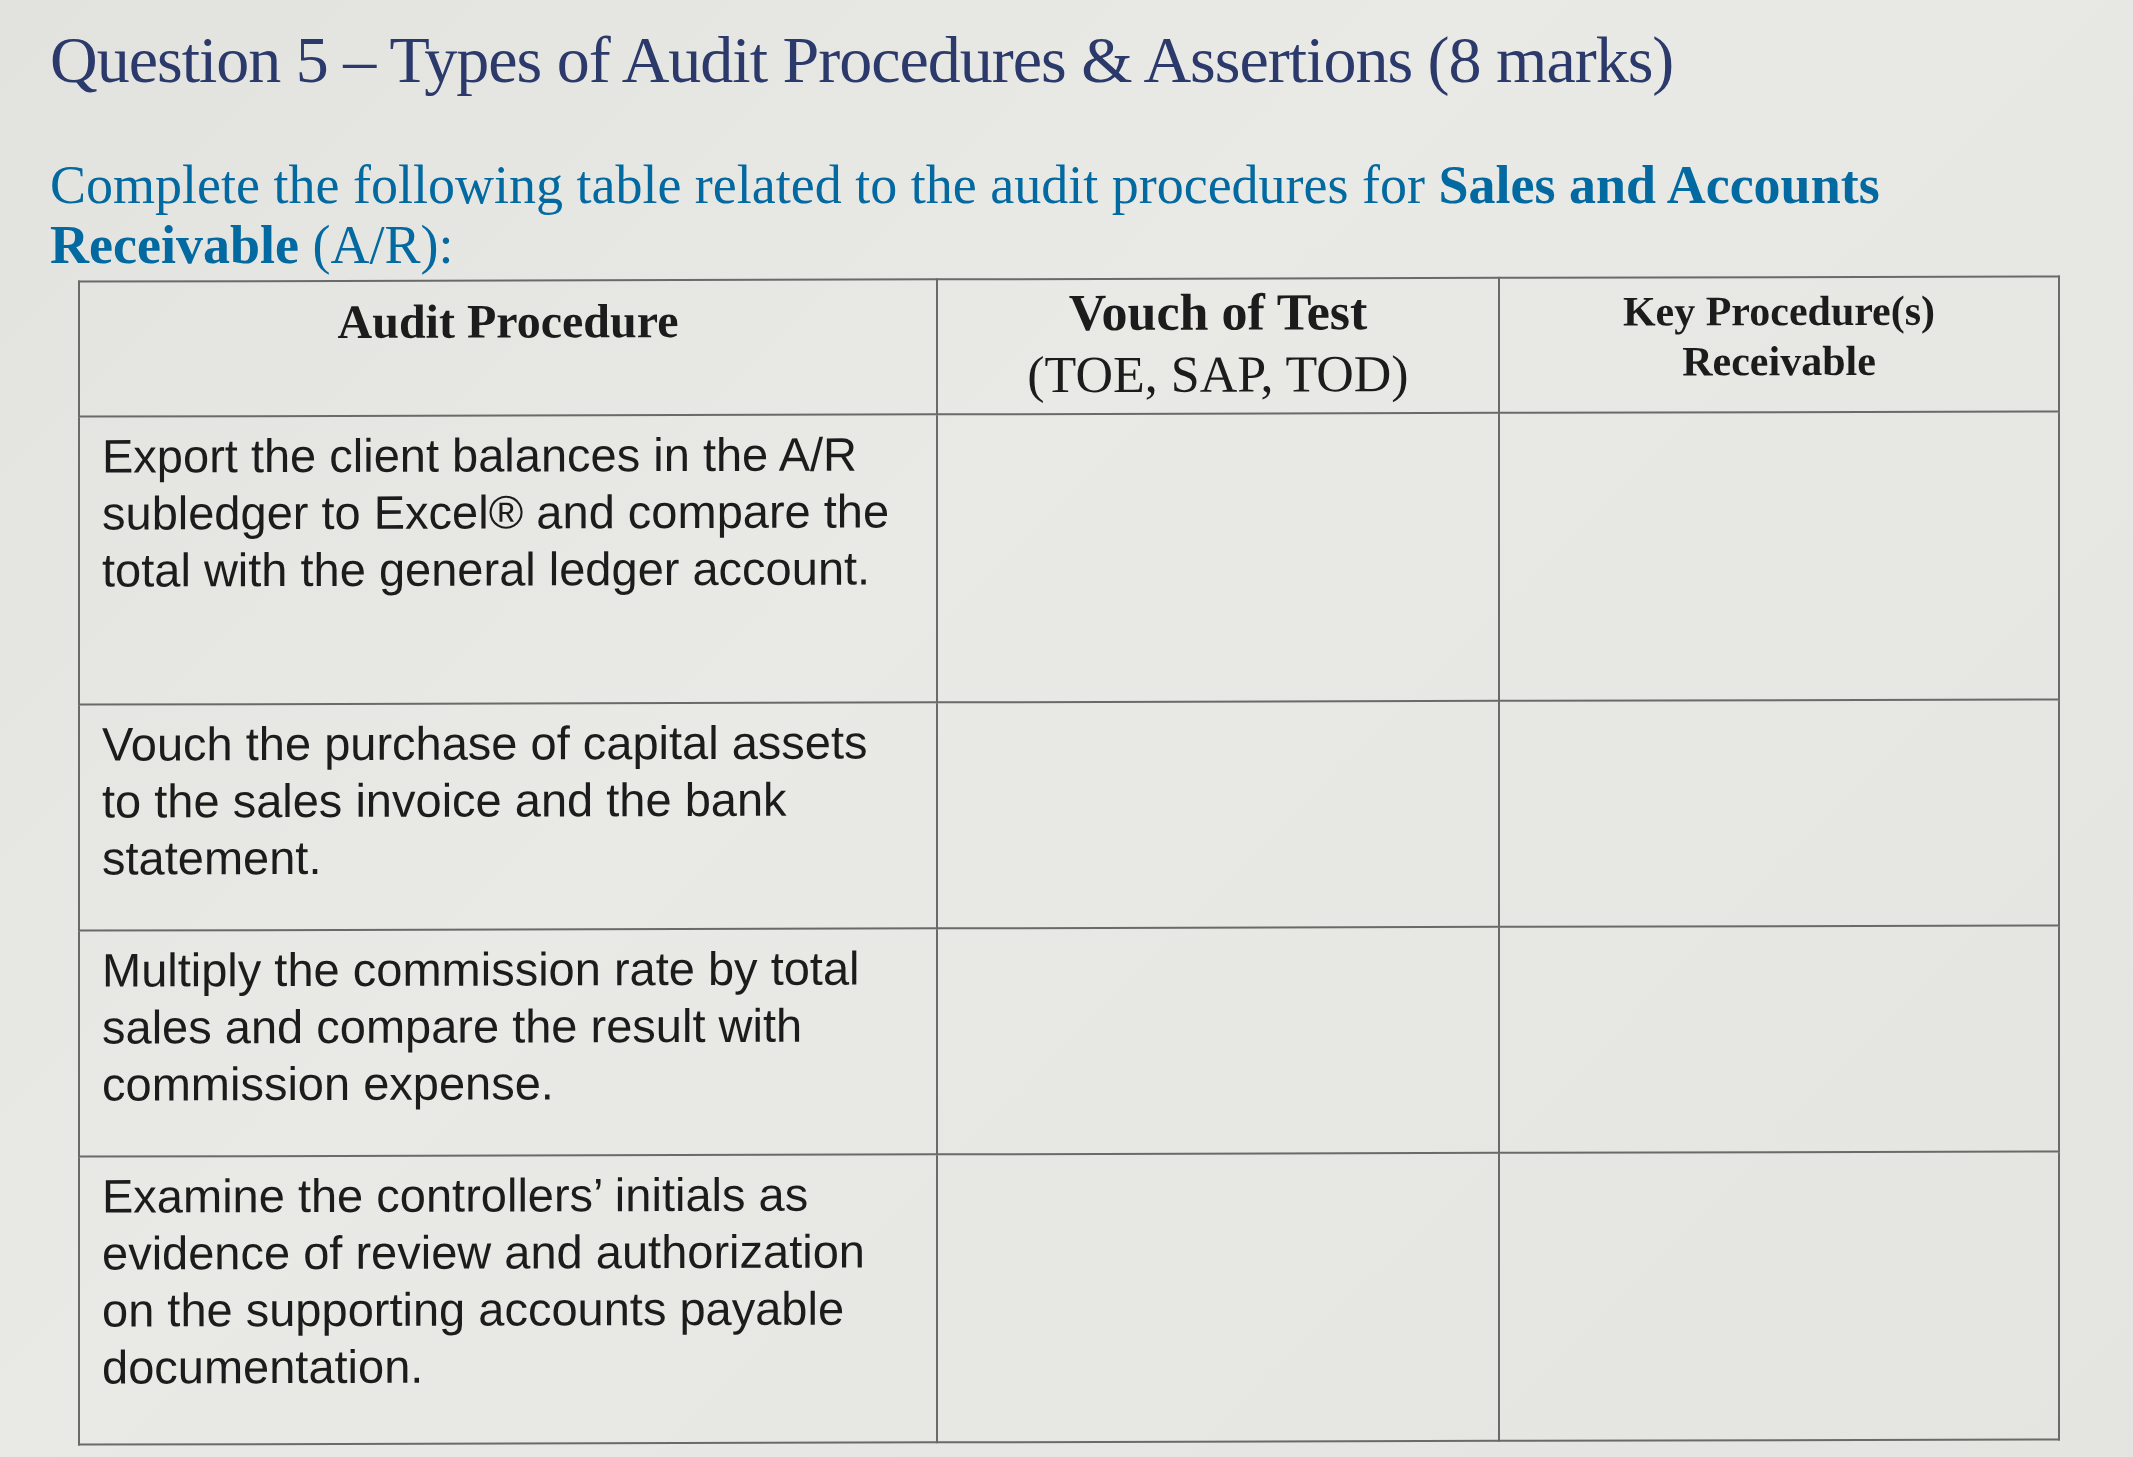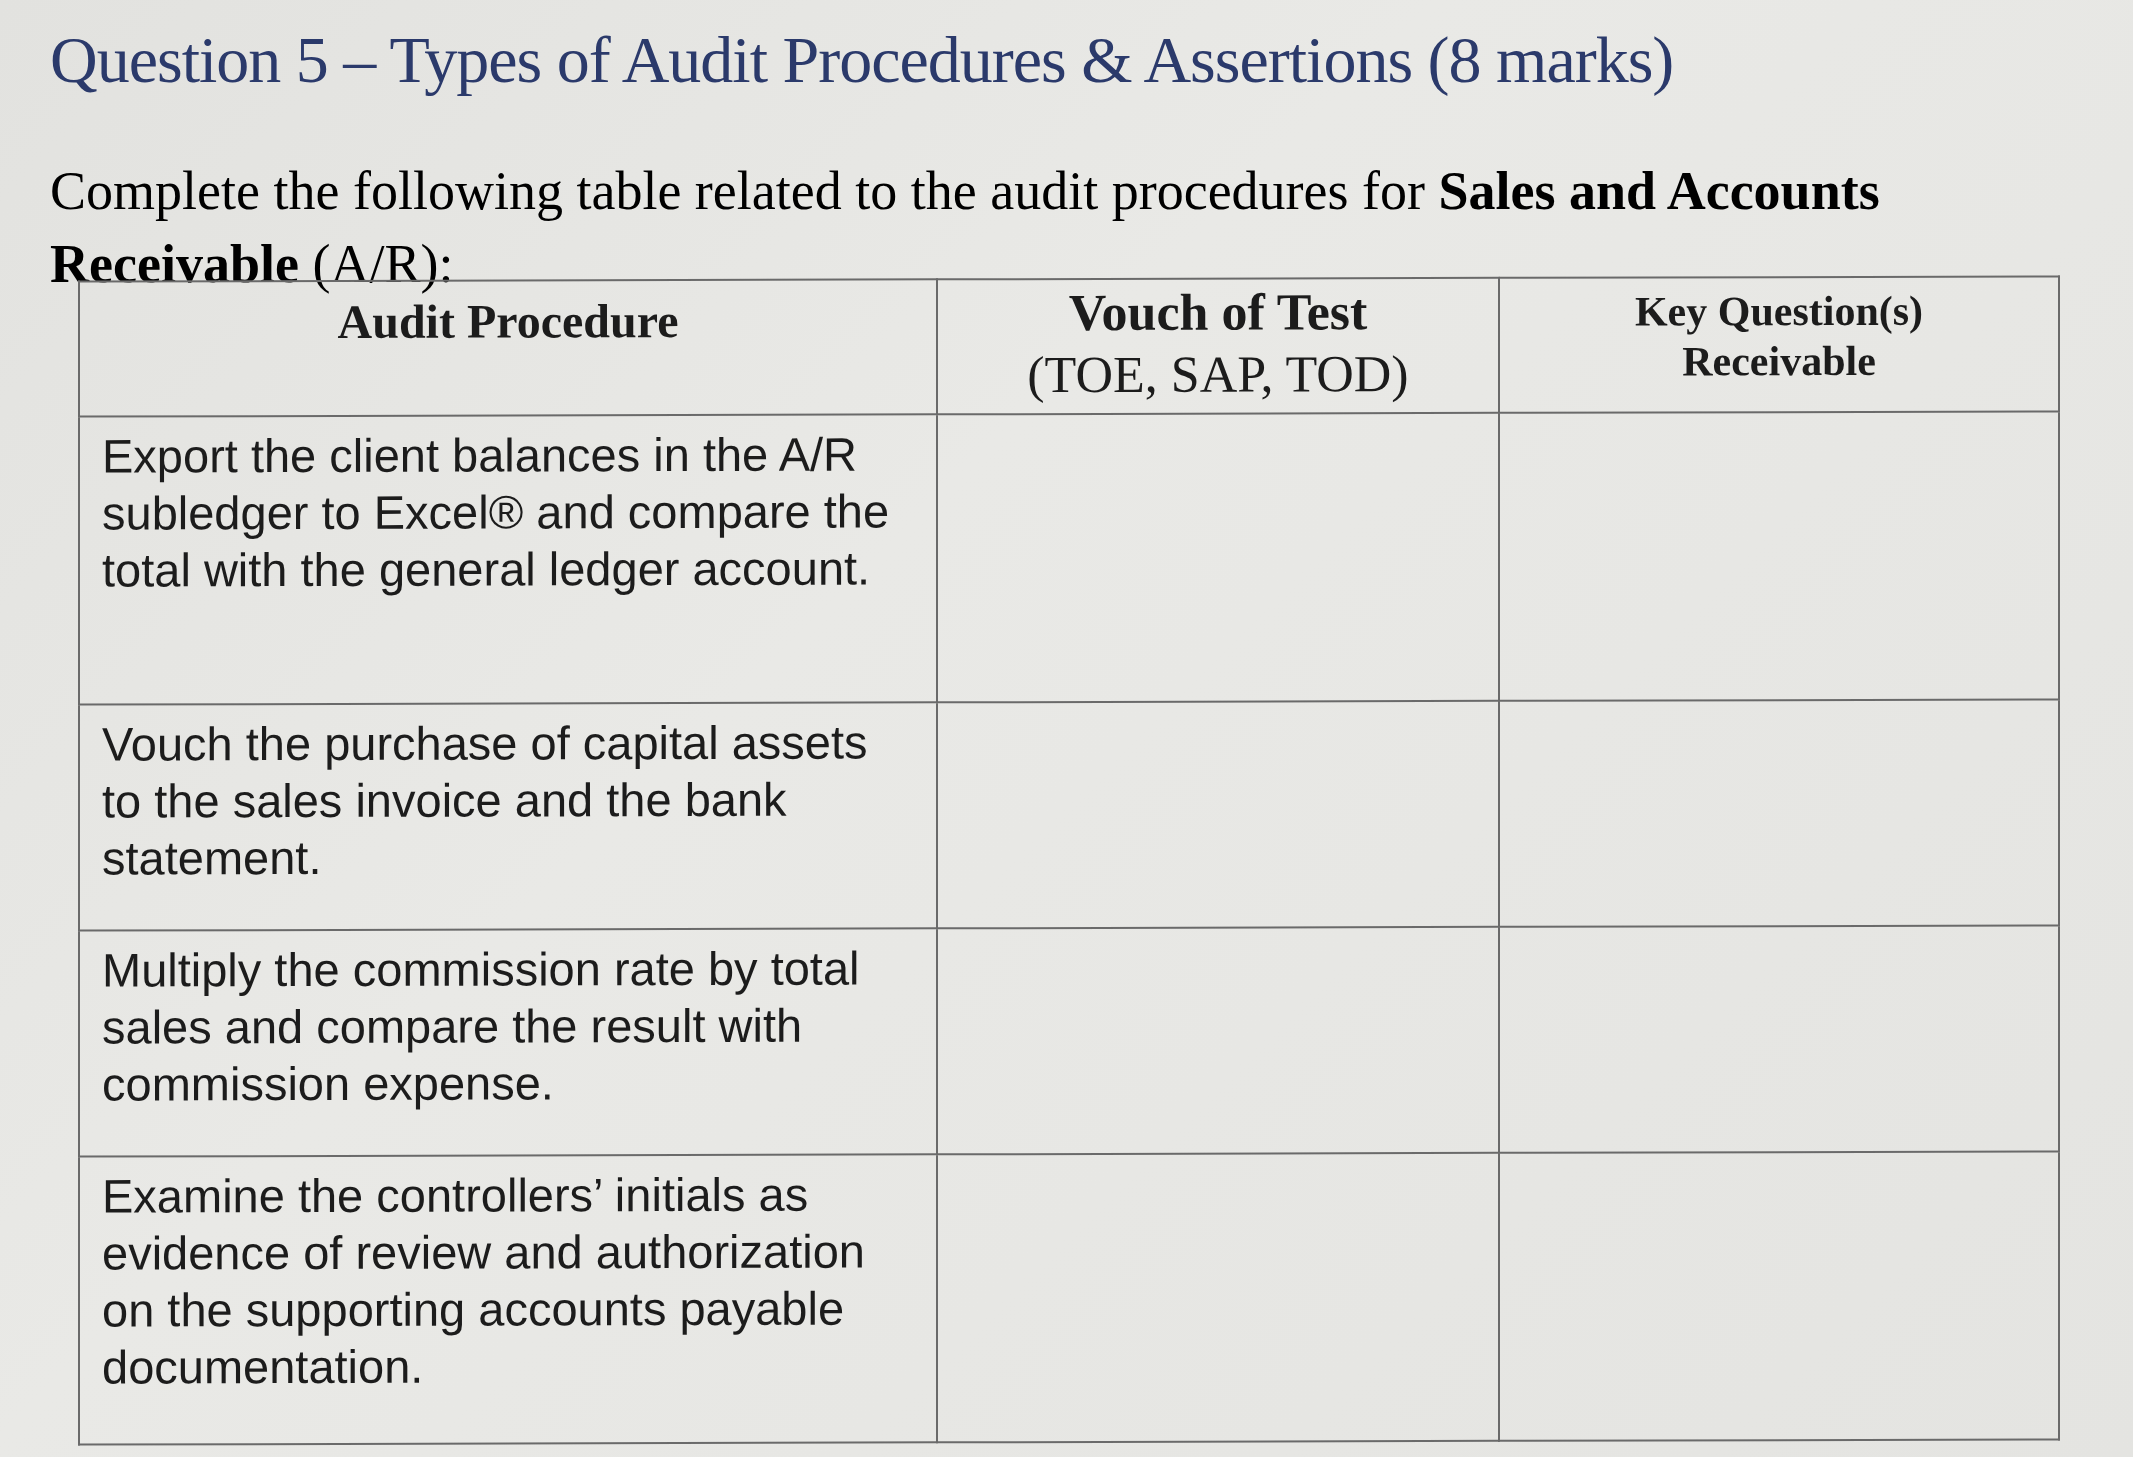--- a/index.html
+++ b/index.html
@@ -8,22 +8,22 @@
     background: linear-gradient(135deg, #e2e2df 0%, #e9e9e6 40%, #e4e4e1 100%);
     position:relative;
   }
   .title {
     position:absolute; left:50px; top:22px;
     font-family:Liberation Serif, serif; font-size:66px; color:#2b3a6b;
     letter-spacing:-1px; white-space:nowrap;
   }
   .intro {
     position:absolute; left:50px; top:155px; width:2080px;
-    font-family:"Liberation Serif", serif; font-size:54px; color:#000000;
-    line-height:73px;
+    font-family:"Liberation Serif", serif; font-size:54px; color:#0369a1;
+    line-height:60px;
   }
   .intro b { font-weight:bold; }
   table {
     position:absolute; left:78px; top:278px; width:1980px; height:1158px;
     border-collapse:collapse; table-layout:fixed;
     transform: skewY(-0.15deg);
   }
   td, th { border:2px solid #6a6a6a; vertical-align:top; }
   th {
     font-family:"Liberation Serif", serif; font-weight:bold; color:#1c1c1c;
@@ -53,21 +53,21 @@
     <col style="width:560px">
   </colgroup>
   <tbody>
       <tr style="height:120px">
     <th class="c1">Audit Procedure</th>
     <th class="c2">
       <span>Vouch of Test</span>
       <span class="sub">(TOE, SAP, TOD)</span>
     </th>
     <th class="c3">
-      <span>Key Question(s)</span><br>
+      <span>Key Procedure(s)</span><br>
       <span>Receivable</span>
     </th>
   </tr>
   <tr style="height:288px">
     <td class="proc">Export the client balances in the A/R subledger to Excel® and compare the total with the general ledger account.</td>
     <td class="ans"></td>
     <td class="ans"></td>
   </tr>
   <tr style="height:226px">
     <td class="proc">Vouch the purchase of capital assets to the sales invoice and the bank statement.</td>

